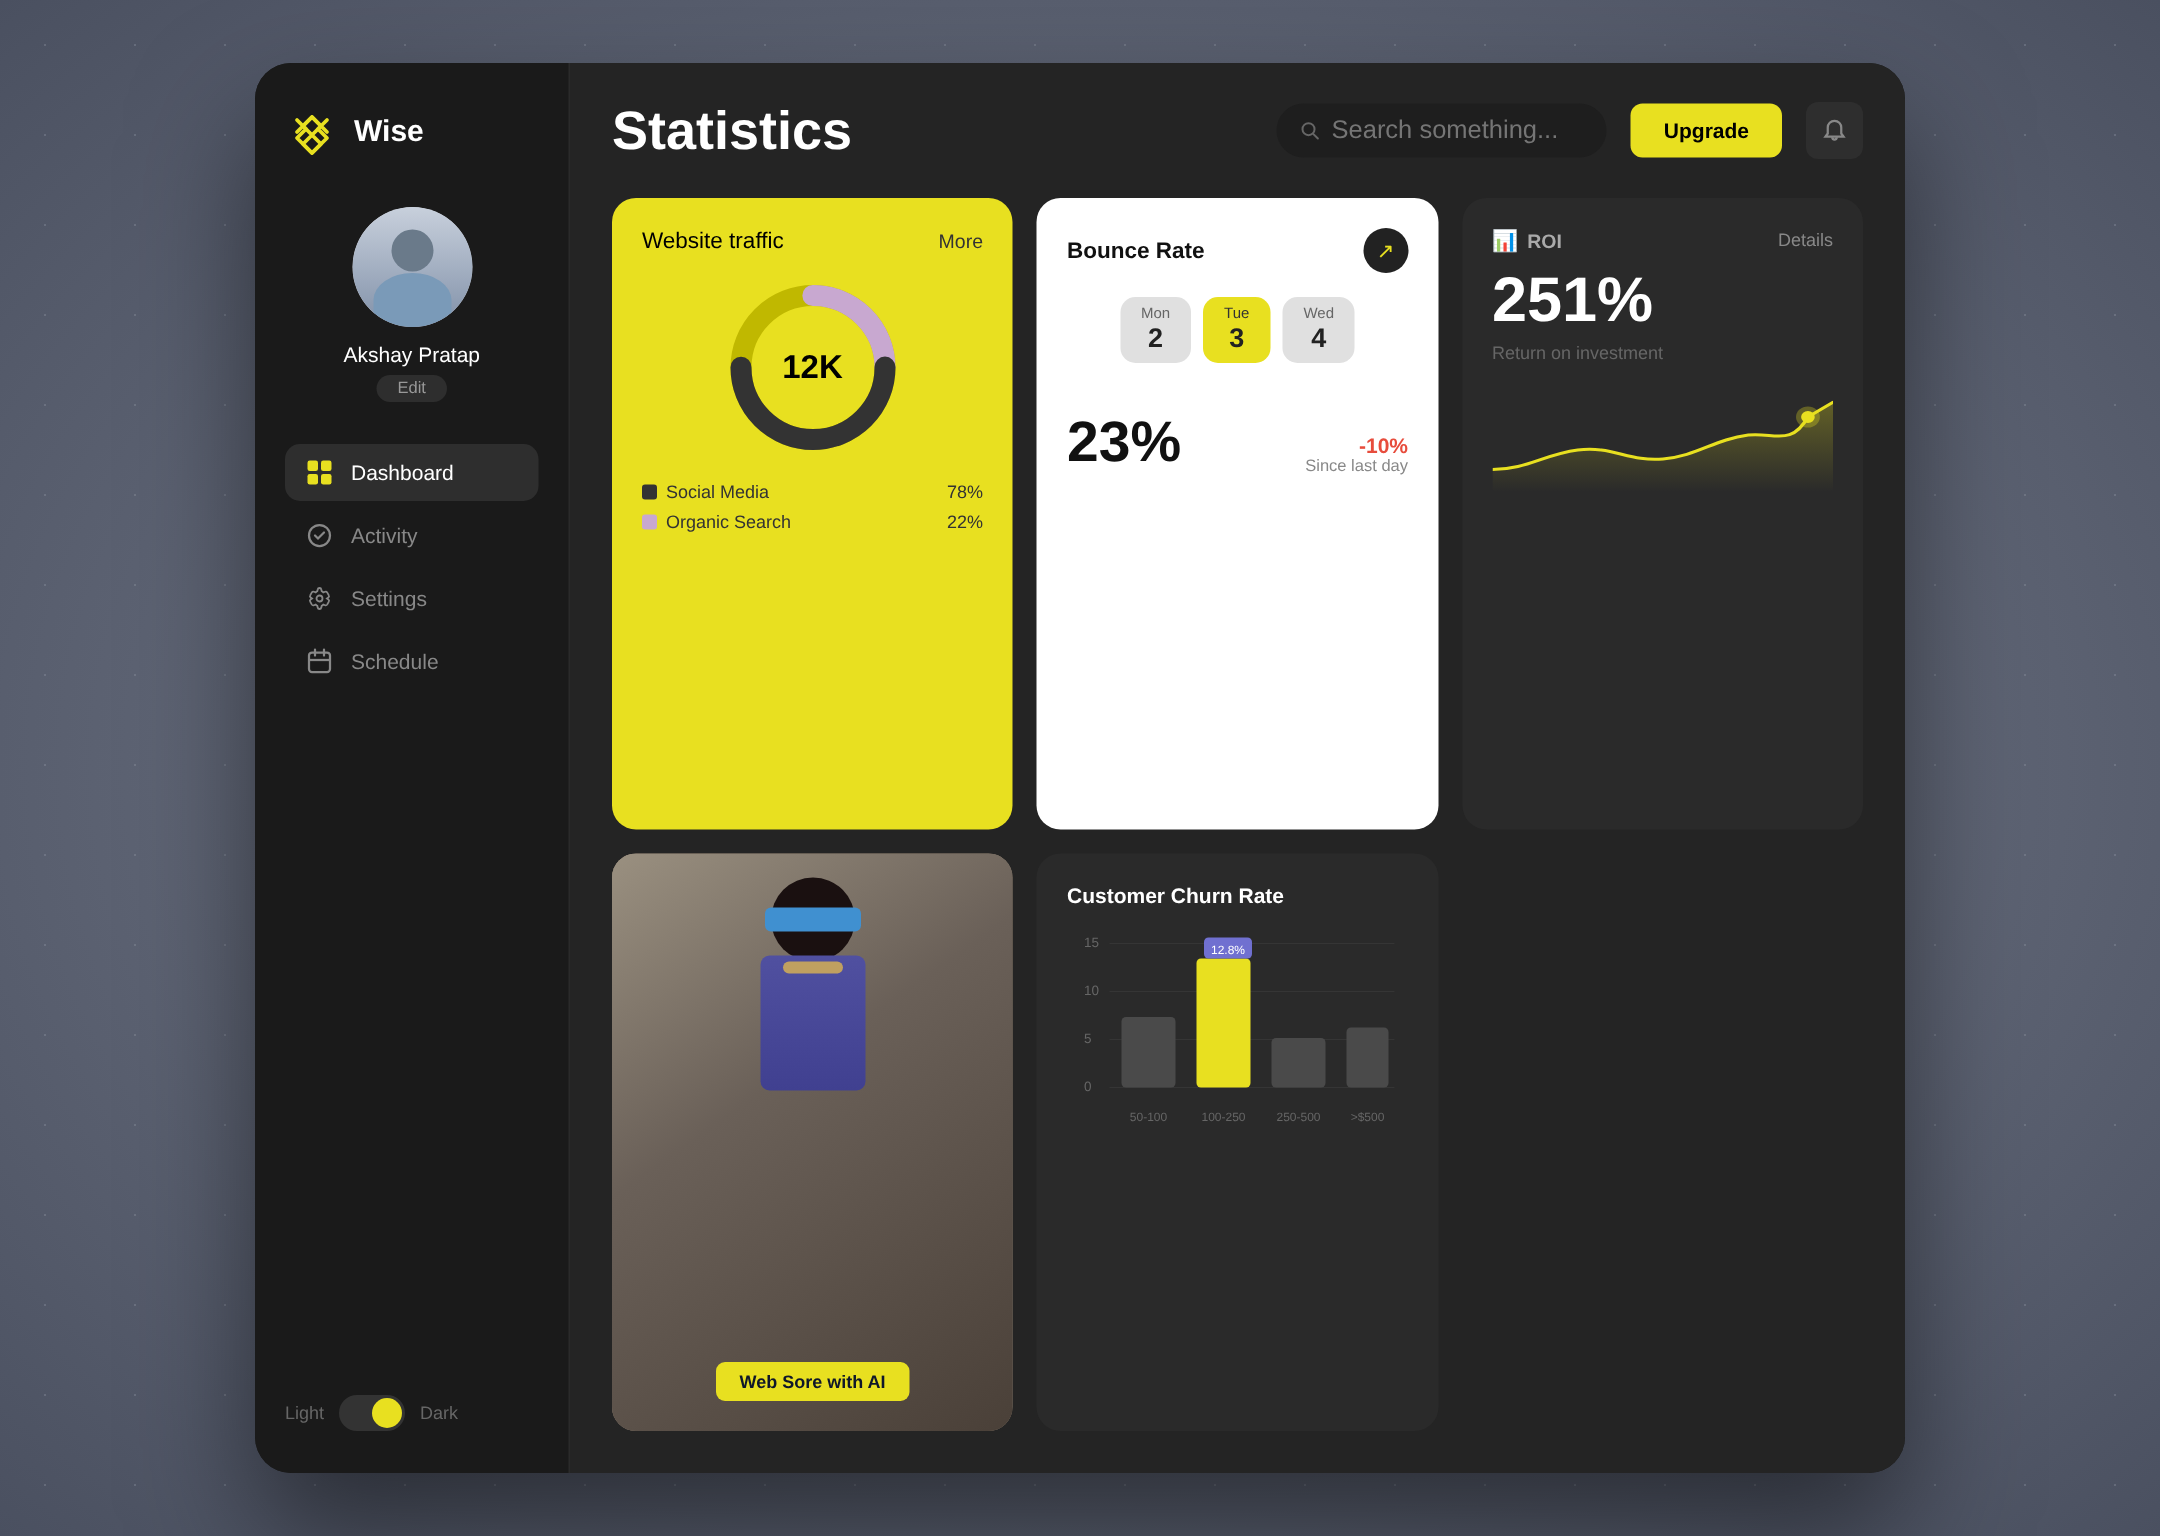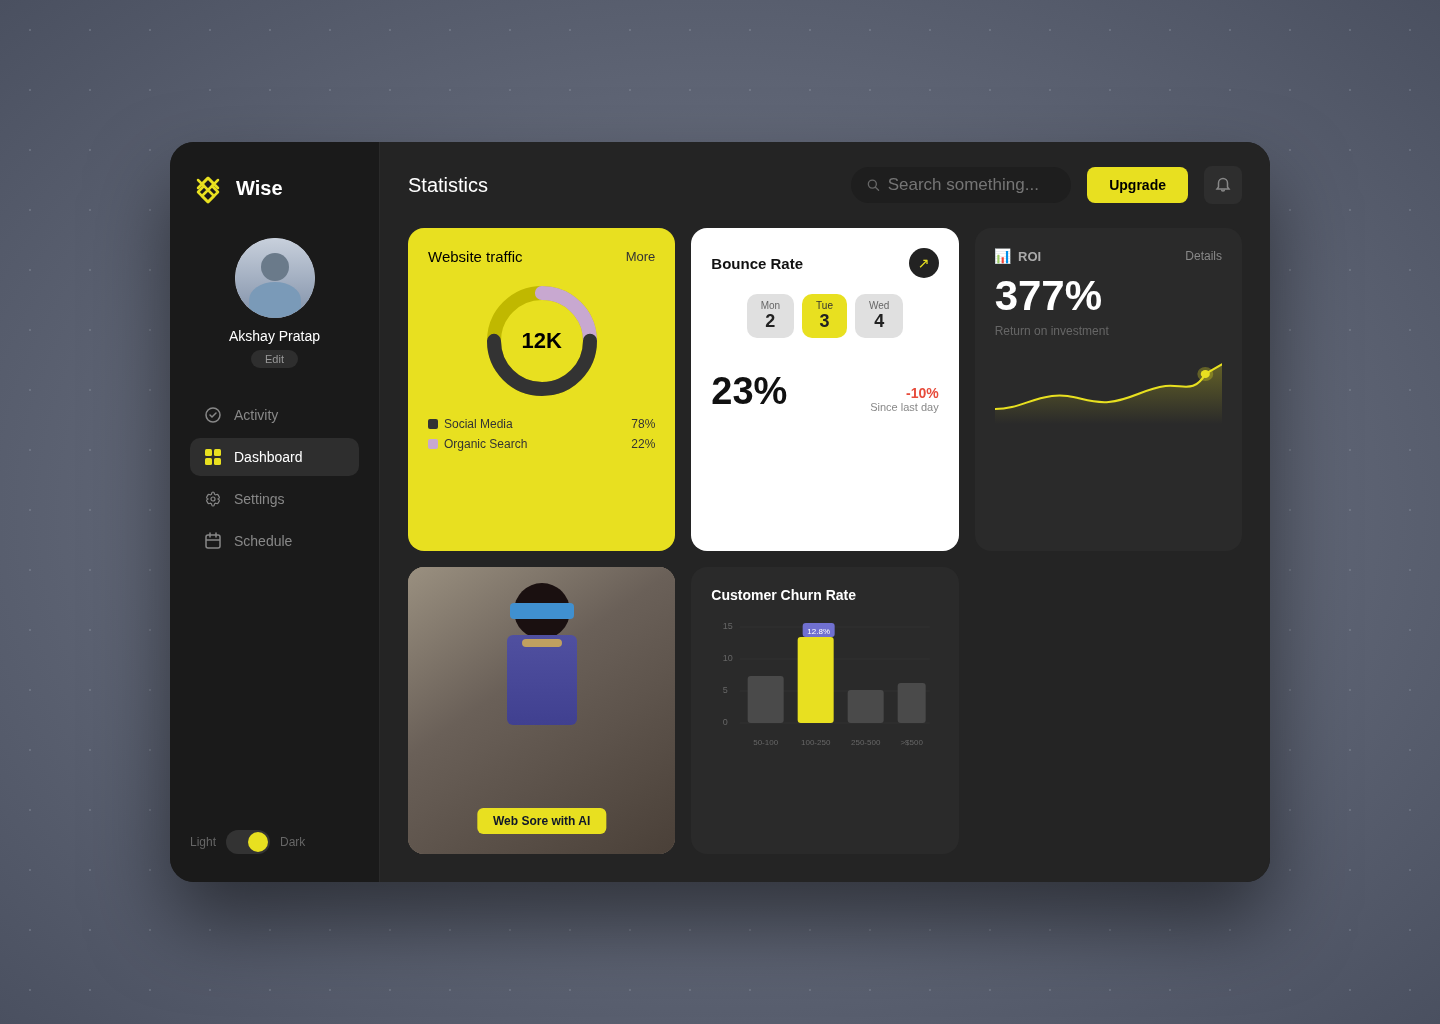--- a/index.html
+++ b/index.html
@@ -20,21 +20,21 @@
       top: 0; left: 0; right: 0; bottom: 0;
       background-image: 
         radial-gradient(circle, #9ca3af 1px, transparent 1px);
       background-size: 60px 60px;
       opacity: 0.3;
       pointer-events: none;
     }
 
     .app-container {
       width: 1100px;
-      height: 740px;
+      height: 940px;
       background: #1e1e1e;
       border-radius: 24px;
       display: flex;
       overflow: hidden;
       position: relative;
       box-shadow: 0 40px 80px rgba(0,0,0,0.5);
     }
 
     
     .sidebar {
@@ -210,22 +210,22 @@
 
     .top-bar {
       display: flex;
       align-items: center;
       padding: 24px 28px 16px;
       gap: 16px;
     }
 
     .page-title {
       color: #ffffff;
-      font-size: 20px;
-      font-weight: 400;
+      font-size: 36px;
+      font-weight: 700;
       flex: 1;
     }
 
     .search-bar {
       display: flex;
       align-items: center;
       gap: 8px;
       background: #1e1e1e;
       border-radius: 20px;
       padding: 8px 16px;
@@ -654,35 +654,35 @@
 
     <div class="avatar-section">
       <div class="avatar">
         <div class="avatar-img"></div>
       </div>
       <span class="user-name">Akshay Pratap</span>
       <button class="edit-btn">Edit</button>
     </div>
 
     <nav class="nav-menu">
-      <div class="nav-item">
-        <svg class="nav-icon" viewBox="0 0 18 18" fill="none">
-          <circle cx="9" cy="9" r="7" stroke="#888" stroke-width="1.5"></circle>
-          <path d="M6 9l2 2 4-4" stroke="#888" stroke-width="1.5" stroke-linecap="round"></path>
-        </svg>
-        <span>Activity</span>
-      </div>
       <div class="nav-item active">
         <svg class="nav-icon" viewBox="0 0 18 18" fill="none">
           <rect x="1" y="1" width="7" height="7" rx="1.5" fill="#e8e020"></rect>
           <rect x="10" y="1" width="7" height="7" rx="1.5" fill="#e8e020"></rect>
           <rect x="1" y="10" width="7" height="7" rx="1.5" fill="#e8e020"></rect>
           <rect x="10" y="10" width="7" height="7" rx="1.5" fill="#e8e020"></rect>
         </svg>
         <span>Dashboard</span>
+      </div>
+      <div class="nav-item">
+        <svg class="nav-icon" viewBox="0 0 18 18" fill="none">
+          <circle cx="9" cy="9" r="7" stroke="#888" stroke-width="1.5"></circle>
+          <path d="M6 9l2 2 4-4" stroke="#888" stroke-width="1.5" stroke-linecap="round"></path>
+        </svg>
+        <span>Activity</span>
       </div>
       <div class="nav-item">
         <svg class="nav-icon" viewBox="0 0 18 18" fill="none">
           <path d="M9 2C8.4 2 7.9 2.4 7.8 3L7.5 4.2C7.1 4.4 6.8 4.6 6.5 4.9L5.3 4.5C4.7 4.3 4.1 4.6 3.8 5.1L2.8 6.9C2.5 7.4 2.6 8 3.1 8.4L4 9L3.1 9.6C2.6 10 2.5 10.6 2.8 11.1L3.8 12.9C4.1 13.4 4.7 13.7 5.3 13.5L6.5 13.1C6.8 13.4 7.1 13.6 7.5 13.8L7.8 15C7.9 15.6 8.4 16 9 16C9.6 16 10.1 15.6 10.2 15L10.5 13.8C10.9 13.6 11.2 13.4 11.5 13.1L12.7 13.5C13.3 13.7 13.9 13.4 14.2 12.9L15.2 11.1C15.5 10.6 15.4 10 14.9 9.6L14 9L14.9 8.4C15.4 8 15.5 7.4 15.2 6.9L14.2 5.1C13.9 4.6 13.3 4.3 12.7 4.5L11.5 4.9C11.2 4.6 10.9 4.4 10.5 4.2L10.2 3C10.1 2.4 9.6 2 9 2Z" stroke="#888" stroke-width="1.2" fill="none"></path>
           <circle cx="9" cy="9" r="2" stroke="#888" stroke-width="1.2"></circle>
         </svg>
         <span>Settings</span>
       </div>
       <div class="nav-item">
         <svg class="nav-icon" viewBox="0 0 18 18" fill="none">
@@ -786,21 +786,21 @@
       </div>
 
       <div class="card card-roi">
         <div class="roi-header">
           <div class="roi-title-row">
             <span class="roi-icon">📊</span>
             <span class="roi-title">ROI</span>
           </div>
           <span class="details-link">Details</span>
         </div>
-        <div class="roi-value">377%</div>
+        <div class="roi-value">251%</div>
         <div class="roi-sub">Return on investment</div>
         <svg class="line-chart" viewBox="0 0 200 70" preserveAspectRatio="none">
           <defs>
             <linearGradient id="lineGrad" x1="0" y1="0" x2="0" y2="1">
               <stop offset="0%" stop-color="#e8e020" stop-opacity="0.3"></stop>
               <stop offset="100%" stop-color="#e8e020" stop-opacity="0"></stop>
             </linearGradient>
           </defs>
           <path d="M0 55 C20 55, 30 45, 50 42 C70 39, 80 50, 100 48 C120 46, 130 35, 150 32 C165 30, 175 40, 185 20 L200 10" stroke="#e8e020" stroke-width="2" fill="none"></path>
           <path d="M0 55 C20 55, 30 45, 50 42 C70 39, 80 50, 100 48 C120 46, 130 35, 150 32 C165 30, 175 40, 185 20 L200 10 L200 70 L0 70 Z" fill="url(#lineGrad)"></path>

